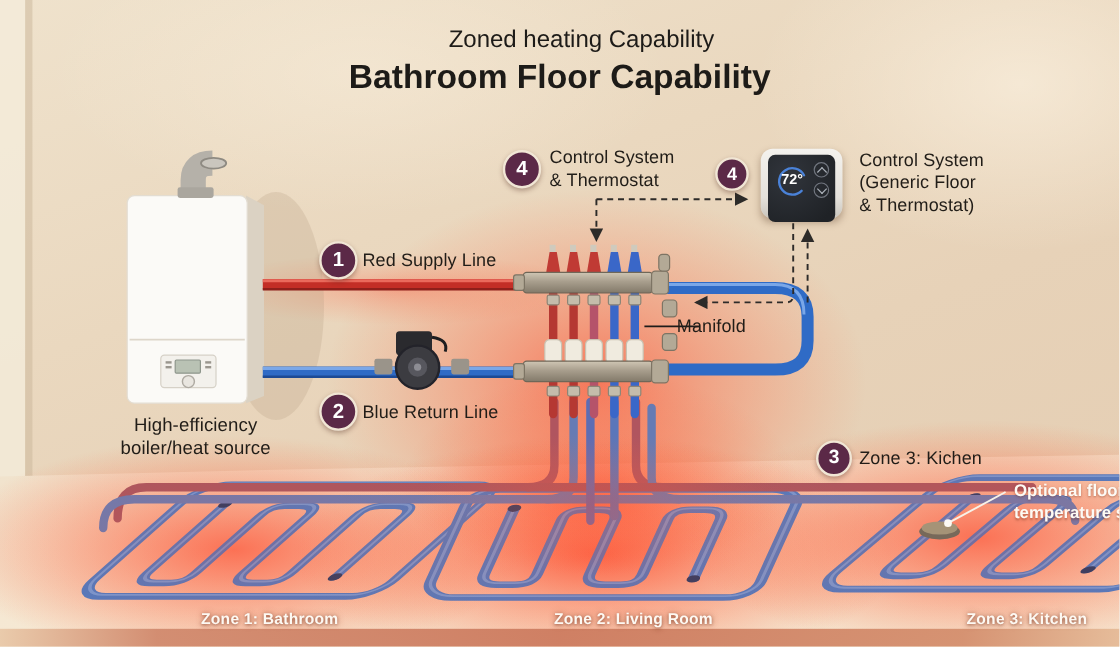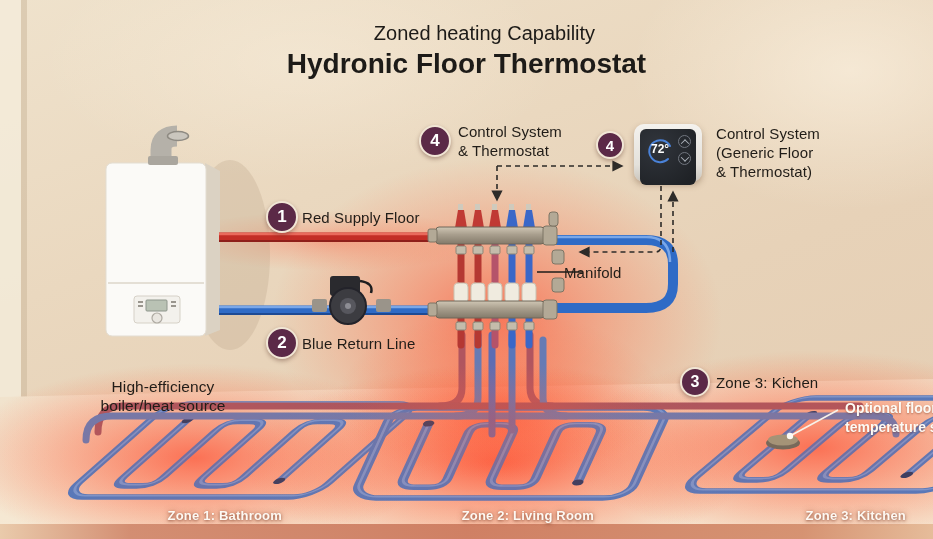--- a/index.html
+++ b/index.html
@@ -3,21 +3,21 @@
 <meta charset="utf-8">
 <style>
   html,body{margin:0;padding:0;}
   #stage{
     position:relative;width:933px;height:539px;overflow:hidden;
     font-family:"Liberation Sans",sans-serif;
     background:linear-gradient(160deg,#efe2cc 0%,#ead8bf 35%,#e7d2b8 60%,#e4cdb2 100%);
   }
   #stage svg.scene{position:absolute;left:0;top:0;}
   .lbl{position:absolute;color:#211d18;line-height:19px;font-size:15px;letter-spacing:.1px;}
-  .lbl.center{text-align:center;margin-top:32px;}
+  .lbl.center{text-align:center;}
   .badge{
     position:absolute;box-sizing:border-box;border-radius:50%;
     background:#5b2947;border:2px solid #f1e6d5;color:#fff;
     font-weight:bold;display:flex;align-items:center;justify-content:center;
     box-shadow:0 2px 4px rgba(70,30,20,.35);
   }
   .badge.b32{width:32px;height:32px;font-size:17px;}
   .badge.b30{width:30px;height:30px;font-size:16px;}
   .badge.b28{width:28px;height:28px;font-size:15px;}
   .title-block{position:absolute;left:0;right:0;text-align:center;color:#1d1b18;}
@@ -254,24 +254,24 @@
       <path d="M 497,166 H 622" marker-end="url(#arr)"></path>
       <path d="M 497,166 V 200" marker-end="url(#arr)"></path>
       <path d="M 661,186 V 246 Q 661,252 655,252 H 580" marker-end="url(#arr)"></path>
       <path d="M 673,252 V 192" marker-end="url(#arr)"></path>
     </g>
 
     <line x1="537" y1="272" x2="583" y2="272" stroke="#1e1c1a" stroke-width="1.5"></line>
   </svg>
 
   <div id="subtitle" class="title-block">Zoned heating Capability</div>
-  <div id="maintitle" class="title-block">Hydronic Floor Thermostat</div>
+  <div id="maintitle" class="title-block">Bathroom Floor Capability</div>
 
   <div class="badge b32" style="left:266px;top:201px;">1</div>
-  <div class="lbl" style="left:302px;top:208px;">Red Supply Floor</div>
+  <div class="lbl" style="left:302px;top:208px;">Red Supply Line</div>
 
   <div class="badge b32" style="left:266px;top:327px;">2</div>
   <div class="lbl" style="left:302px;top:334px;">Blue Return Line</div>
 
   <div class="badge b32" style="left:419px;top:125px;">4</div>
   <div class="lbl" style="left:458px;top:122px;">
     <div>Control System</div>
     <div>&amp; Thermostat</div>
   </div>
 

